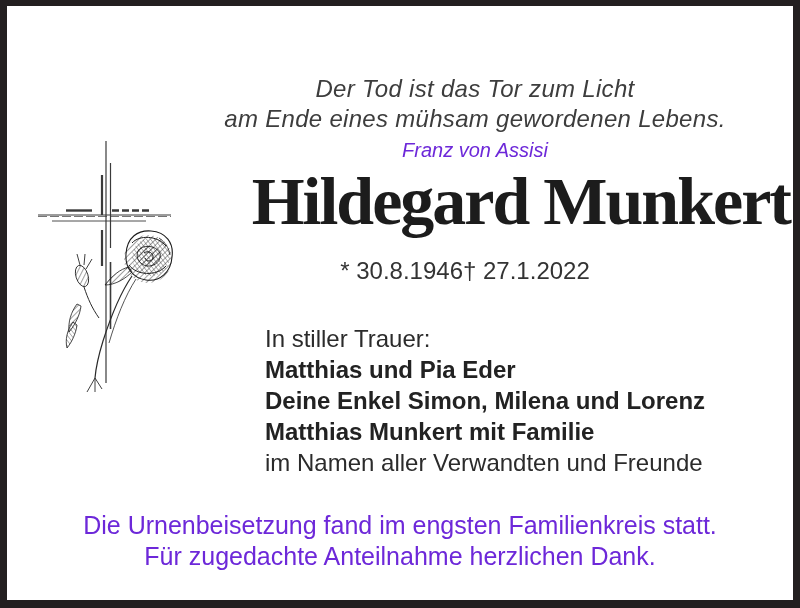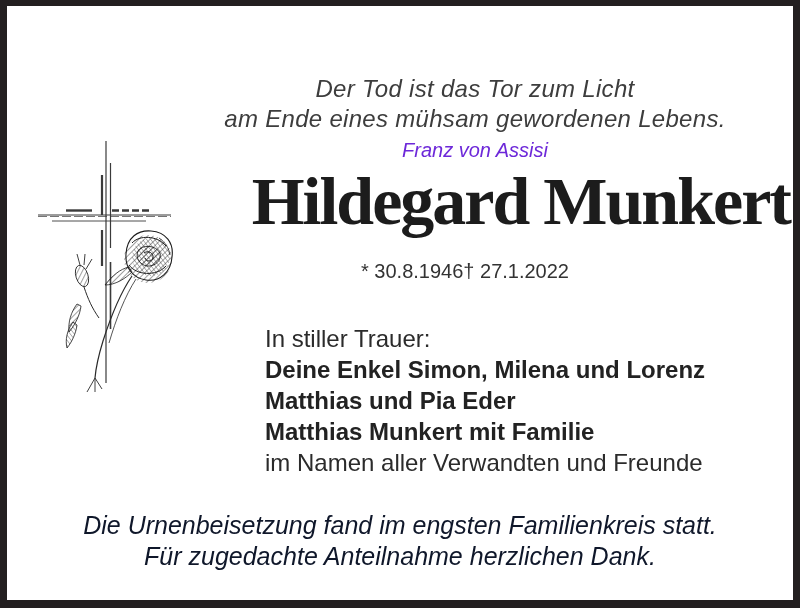--- a/index.html
+++ b/index.html
@@ -60,21 +60,21 @@
     color: #1c1c1c;
     white-space: nowrap;
   }
   .dates {
     position: absolute;
     left: 150px;
     top: 256px;
     width: 630px;
     display: flex;
     justify-content: center;
-    font-size: 20px;
+    font-size: 24px;
     line-height: 30px;
     color: #333333;
     white-space: nowrap;
   }
   
   .mourning {
     position: absolute;
     left: 265px;
     top: 323px;
     font-size: 24px;
@@ -85,22 +85,21 @@
   .mourning .bold { font-weight: bold; color: #222222; }
   
   .footer {
     position: absolute;
     left: 0;
     top: 510px;
     width: 800px;
     text-align: center;
     font-size: 25px;
     line-height: 31px;
-    color: #0f172a;
-    font-style: italic;
+    color: #6d28d9;
   }
   
   .illustration {
     position: absolute;
     left: 25px;
     top: 126px;
     width: 180px;
     height: 272px;
   }
 </style>
@@ -172,22 +171,22 @@
 
   <div class="name">Hildegard Munkert</div>
 
   <div class="dates">
     <span>* 30.8.1946</span>
     <span>† 27.1.2022</span>
   </div>
 
   <div class="mourning">
     <div>In stiller Trauer:</div>
+    <div class="bold">Matthias und Pia Eder</div>
     <div class="bold">Deine Enkel Simon, Milena und Lorenz</div>
-    <div class="bold">Matthias und Pia Eder</div>
     <div class="bold">Matthias Munkert mit Familie</div>
     <div>im Namen aller Verwandten und Freunde</div>
   </div>
 
   <div class="footer">
     <div>Die Urnenbeisetzung fand im engsten Familienkreis statt.</div>
     <div>Für zugedachte Anteilnahme herzlichen Dank.</div>
   </div>
 
 </div>

